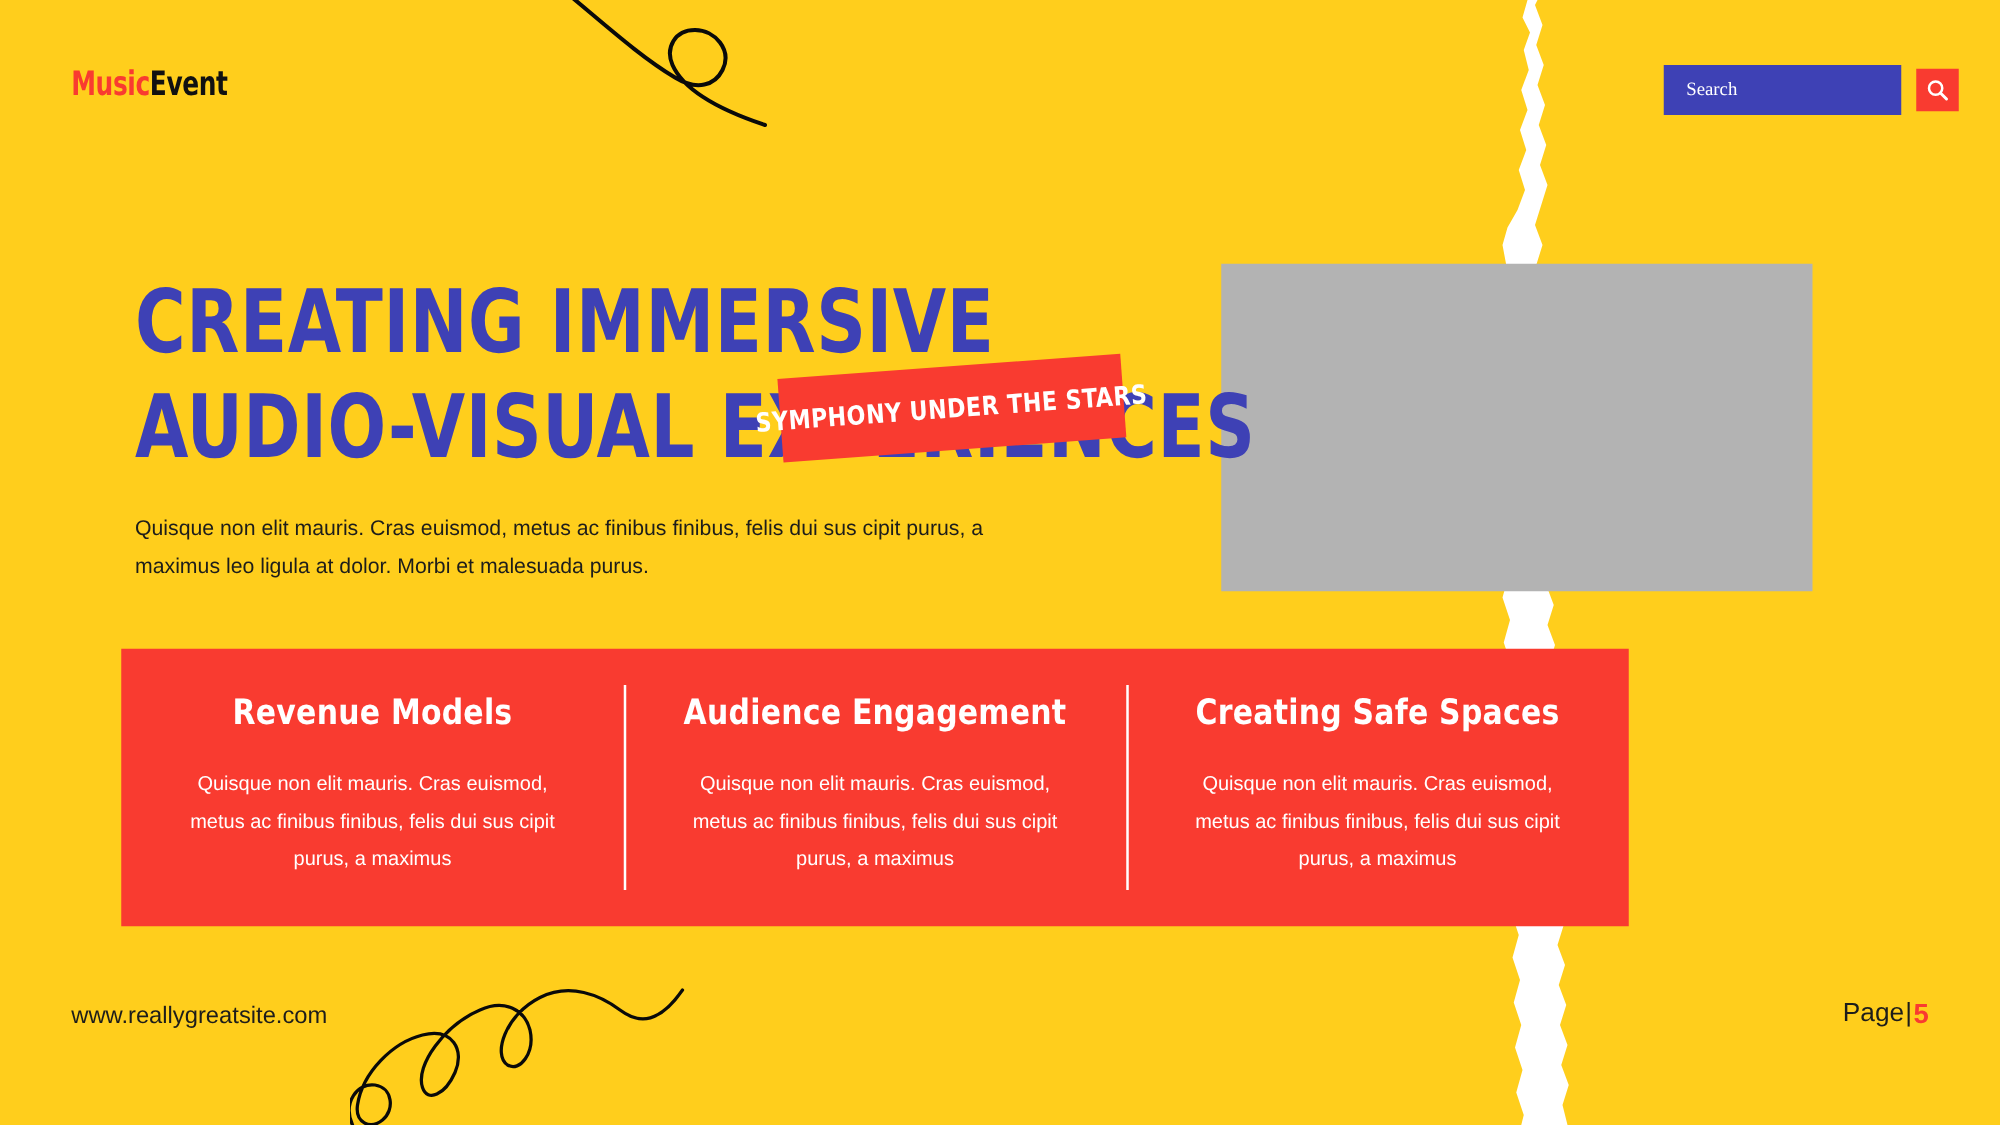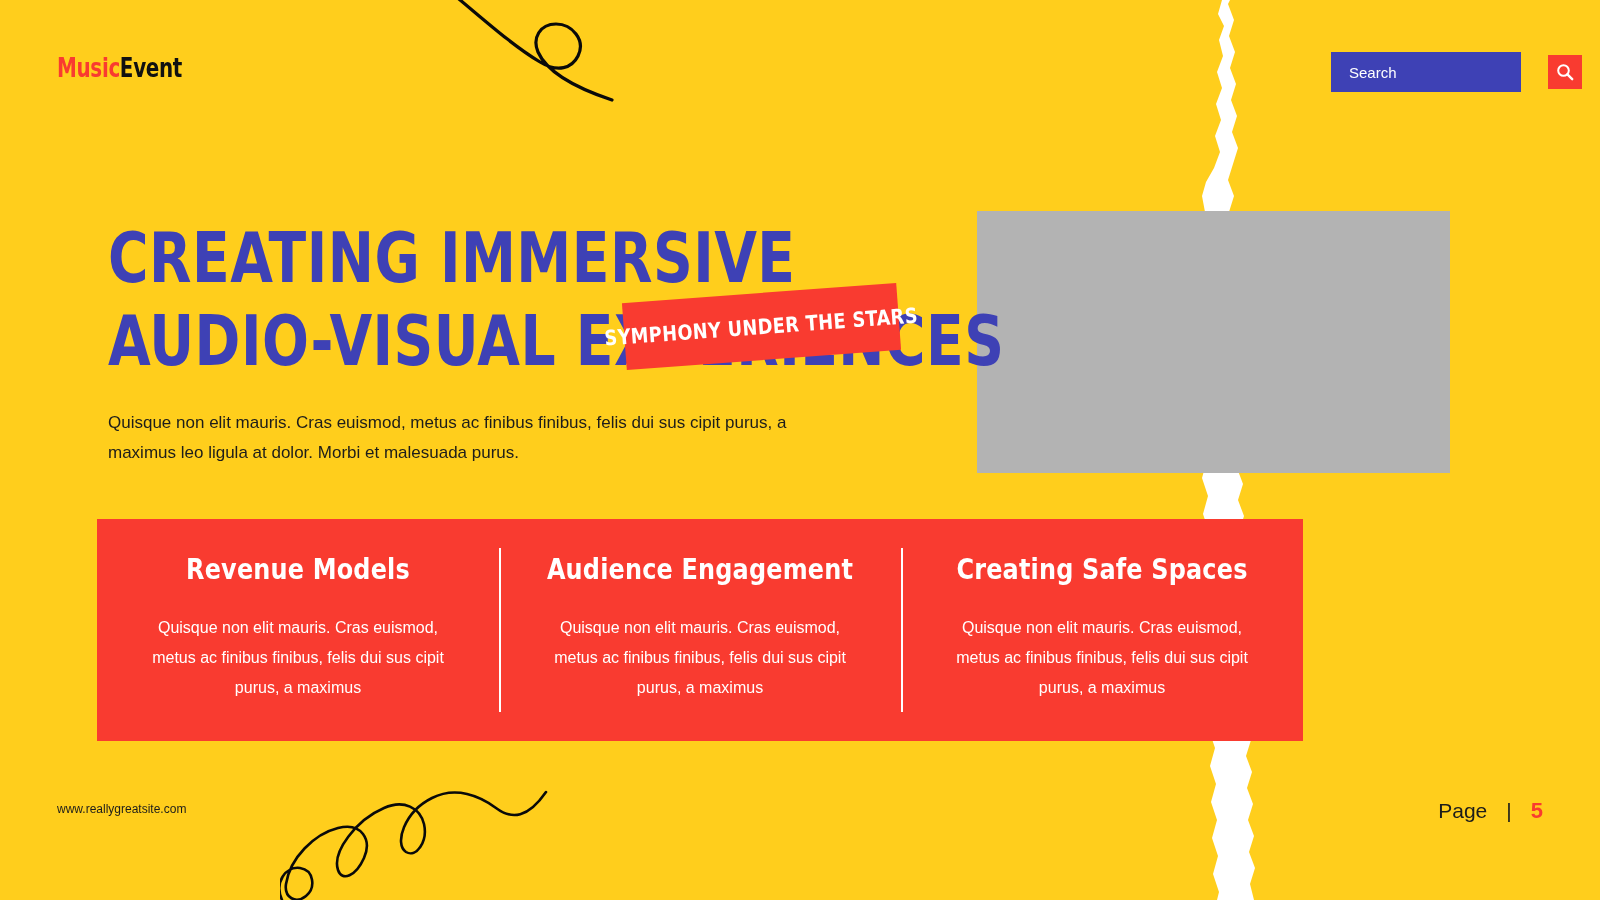--- a/index.html
+++ b/index.html
@@ -38,21 +38,21 @@
   .searchbar {
     position:absolute; top:52px; left:1331px; z-index:6;
     width:190px; height:40px;
     background:#3E41B5;
     display:flex; align-items:center;
   }
   .searchbar .sinput {
     flex:1; height:100%;
     background:transparent; border:none; outline:none;
     color:#FFFFFF; font-size:15px;
-    font-family:Liberation Sans, sans-serif;
+    font-family:Liberation Serif, serif;
     padding-left:18px;
   }
   .searchbar .sinput::placeholder { color:#FFFFFF; opacity:1; }
   .search-btn {
     width:34px; height:34px; margin-right:3px;
     background:#F93B30; border:none; cursor:pointer;
     display:flex; align-items:center; justify-content:center;
     flex:0 0 auto;
   }
 
@@ -129,26 +129,26 @@
     color:#FFFFFF;
     font-size:16px;
     line-height:30px;
     max-width:310px;
     margin:0 auto;
   }
 
   
   .footer-url {
     position:absolute; top:802px; left:57px; z-index:6;
-    color:#1D1D1B; font-size:12px;
+    color:#1D1D1B; font-size:19px;
   }
   .footer-page {
     position:absolute; top:798px; right:57px; z-index:6;
     color:#1D1D1B; font-size:21px;
-    display:flex; align-items:center; gap:19px;
+    display:flex; align-items:center; gap:1px;
   }
   .footer-page .sep { color:#1D1D1B; }
   .footer-page .num { color:#F93B30; font-weight:bold; font-size:22px; }
 </style>
 </head>
 <body>
 
 <svg class="torn-strip" viewBox="0 0 70 900" preserveAspectRatio="none">
   <path fill="#FFFFFF" d="M30,0 L26,14 L32,26 L27,40 L31,56 L25,72 L30,88 L24,104 L29,120 L23,136 L28,152 L22,168 L14,182 L10,196 L13,212 L9,228 L14,244 L8,262 L13,280 L7,298 L12,316 L6,334 L11,352 L7,370 L12,388 L8,406 L14,424 L9,442 L15,460 L10,478 L16,496 L11,514 L17,532 L12,550 L18,568 L13,586 L19,604 L14,622 L20,640 L15,658 L21,676 L16,694 L22,712 L17,730 L23,748 L18,766 L24,784 L19,802 L25,820 L20,838 L26,856 L21,874 L27,892 L25,900 L62,900 L58,884 L63,868 L57,852 L62,836 L56,820 L61,804 L55,788 L60,772 L54,756 L59,740 L53,724 L58,708 L52,692 L57,676 L51,660 L56,644 L50,628 L55,612 L49,596 L54,580 L48,564 L53,548 L47,532 L52,516 L46,500 L51,484 L45,468 L50,452 L44,436 L49,420 L43,404 L48,388 L42,372 L47,356 L41,340 L46,324 L40,308 L45,292 L39,276 L44,260 L38,244 L43,228 L37,212 L42,196 L36,180 L41,164 L46,148 L40,132 L45,116 L39,100 L44,84 L38,68 L43,52 L37,36 L42,20 L36,4 L38,0 Z"></path>
 </svg>

